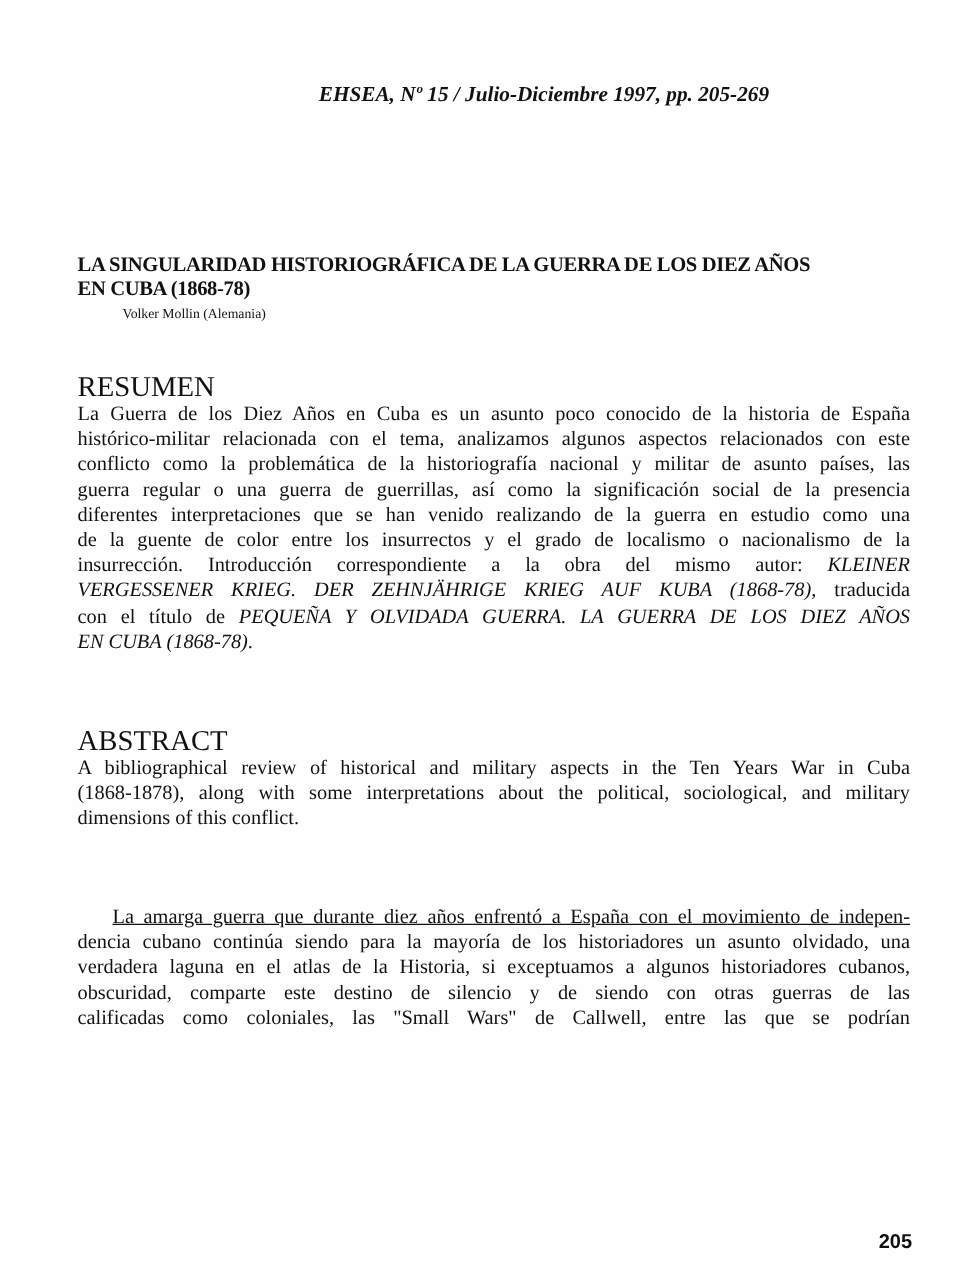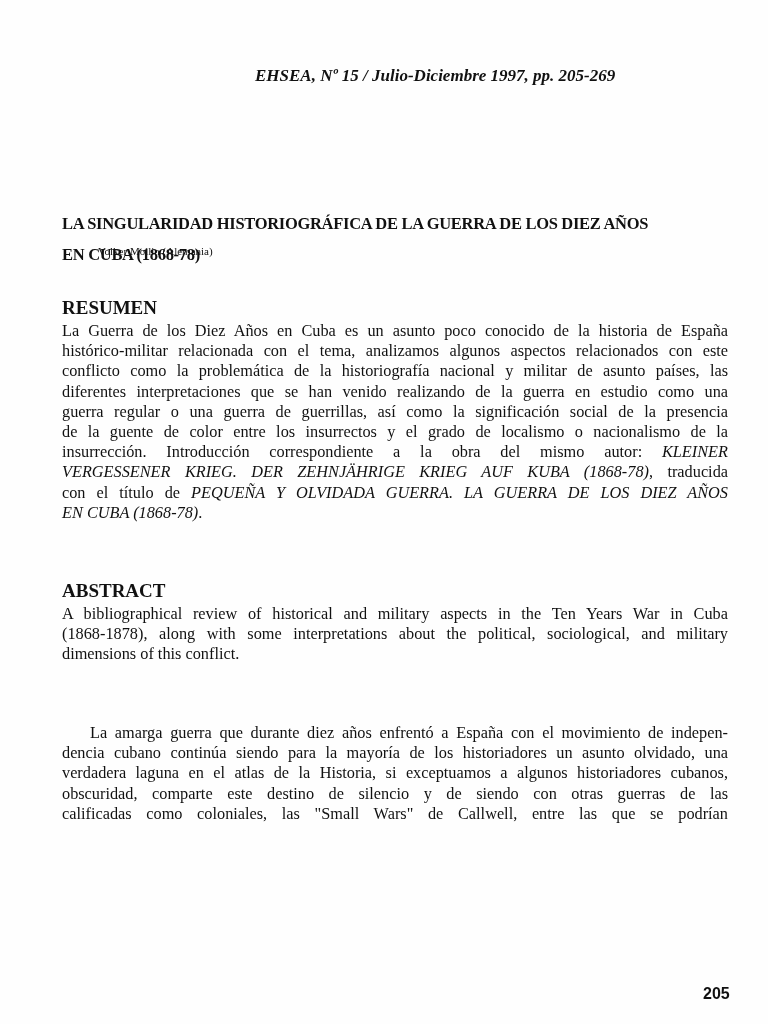--- a/index.html
+++ b/index.html
@@ -34,33 +34,33 @@
     .article-title {
       position: absolute;
       left: 62px;
       top: 202px;
       width: 680px;
       font-size: 16.5px;
       font-weight: bold;
       line-height: 19px;
       letter-spacing: -0.3px;
     }
-    .article-title .line { display: block; white-space: nowrap; margin-top: 12px; }
+    .article-title .line { display: block; white-space: nowrap; }
     .author {
       position: absolute;
       left: 98px;
       top: 245px;
       font-size: 11px;
       white-space: nowrap;
     }
     .section-heading {
       position: absolute;
       left: 62px;
-      font-size: 19px;
-      font-weight: bold;
+      font-size: 23px;
+      font-weight: normal;
       white-space: nowrap;
     }
     .para {
       position: absolute;
       left: 62px;
       width: 666px;
       font-size: 16.3px;
       line-height: 20.2px;
     }
     .para .ln {
@@ -69,20 +69,21 @@
       text-align-last: justify;
       white-space: nowrap;
       height: 20.2px;
       overflow: visible;
     }
     .para .ln.last {
       text-align-last: left;
     }
     .para .ln.indent {
       padding-left: 28px;
+      text-decoration: underline;
     }
     .it { font-style: italic; }
     .page-number {
       position: absolute;
       left: 703px;
       top: 985px;
       font-size: 16px;
       font-weight: bold;
       font-family: "Liberation Sans", "DejaVu Sans", sans-serif;
     }
@@ -100,22 +101,22 @@
   </div>
 
   <div class="author">Volker Mollin (Alemania)</div>
 
   <div class="section-heading" style="top:297px;">RESUMEN</div>
 
   <div class="para" style="top:321px;">
     <span class="ln">La Guerra de los Diez Años en Cuba es un asunto poco conocido de la historia de España</span>
     <span class="ln">histórico-militar relacionada con el tema, analizamos algunos aspectos relacionados con este</span>
     <span class="ln">conflicto como la problemática de la historiografía nacional y militar de asunto países, las</span>
+    <span class="ln">guerra regular o una guerra de guerrillas, así como la significación social de la presencia</span>
     <span class="ln">diferentes interpretaciones que se han venido realizando de la guerra en estudio como una</span>
-    <span class="ln">guerra regular o una guerra de guerrillas, así como la significación social de la presencia</span>
     <span class="ln">de la guente de color entre los insurrectos y el grado de localismo o nacionalismo de la</span>
     <span class="ln"><span>insurrección. Introducción correspondiente a la obra del mismo autor: </span><span class="it">KLEINER</span></span>
     <span class="ln"><span class="it">VERGESSENER KRIEG. DER ZEHNJÄHRIGE KRIEG AUF KUBA (1868-78)</span><span>, traducida</span></span>
     <span class="ln"><span>con el título de </span><span class="it">PEQUEÑA Y OLVIDADA GUERRA. LA GUERRA DE LOS DIEZ AÑOS</span></span>
     <span class="ln last"><span class="it">EN CUBA (1868-78)</span><span>.</span></span>
   </div>
 
   <div class="section-heading" style="top:580px;">ABSTRACT</div>
 
   <div class="para" style="top:604px;">

